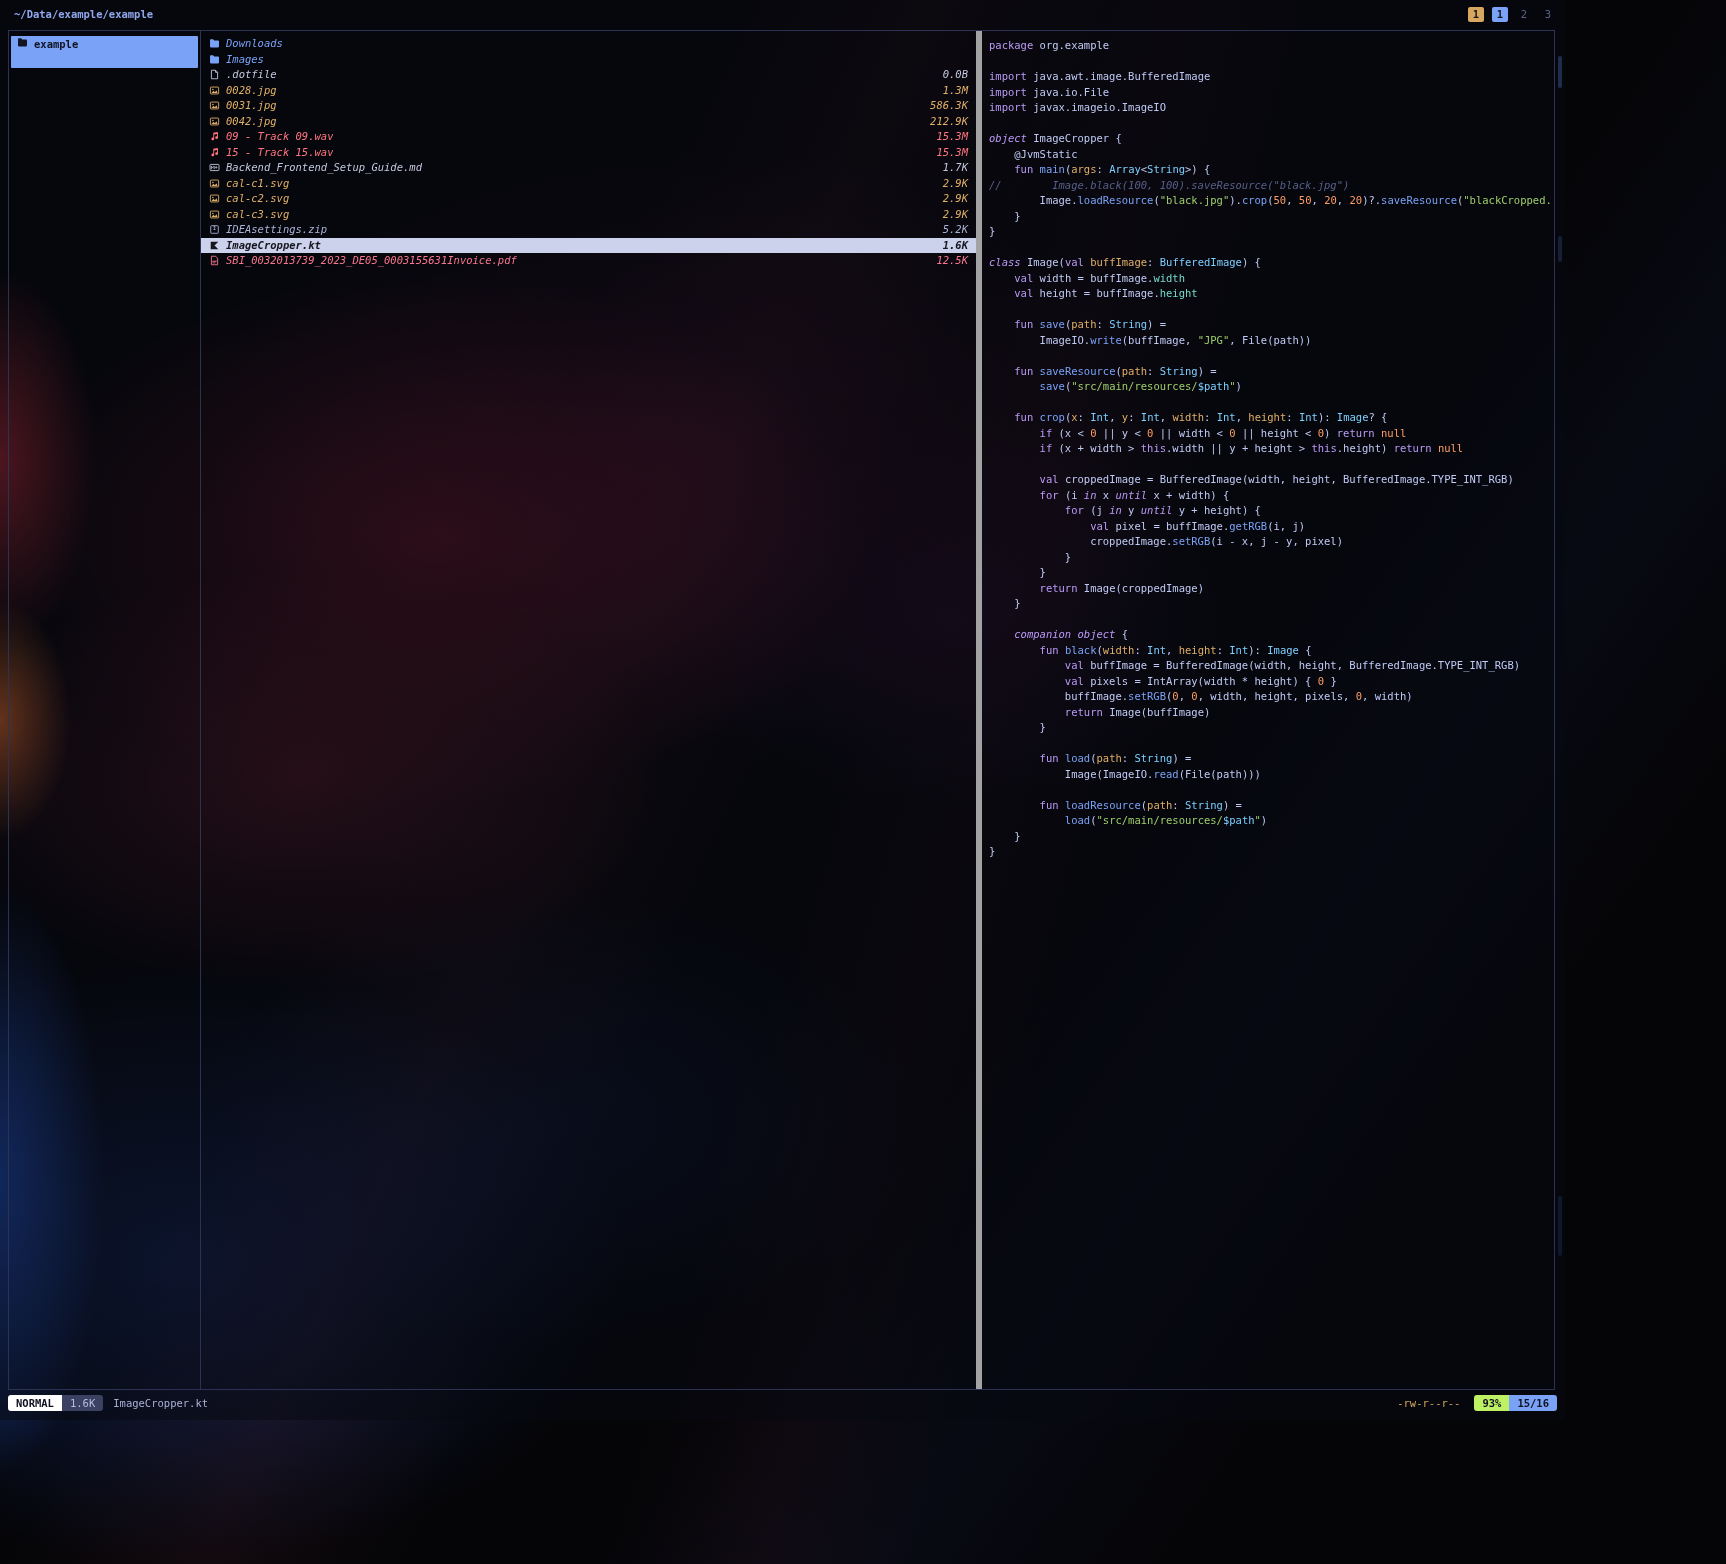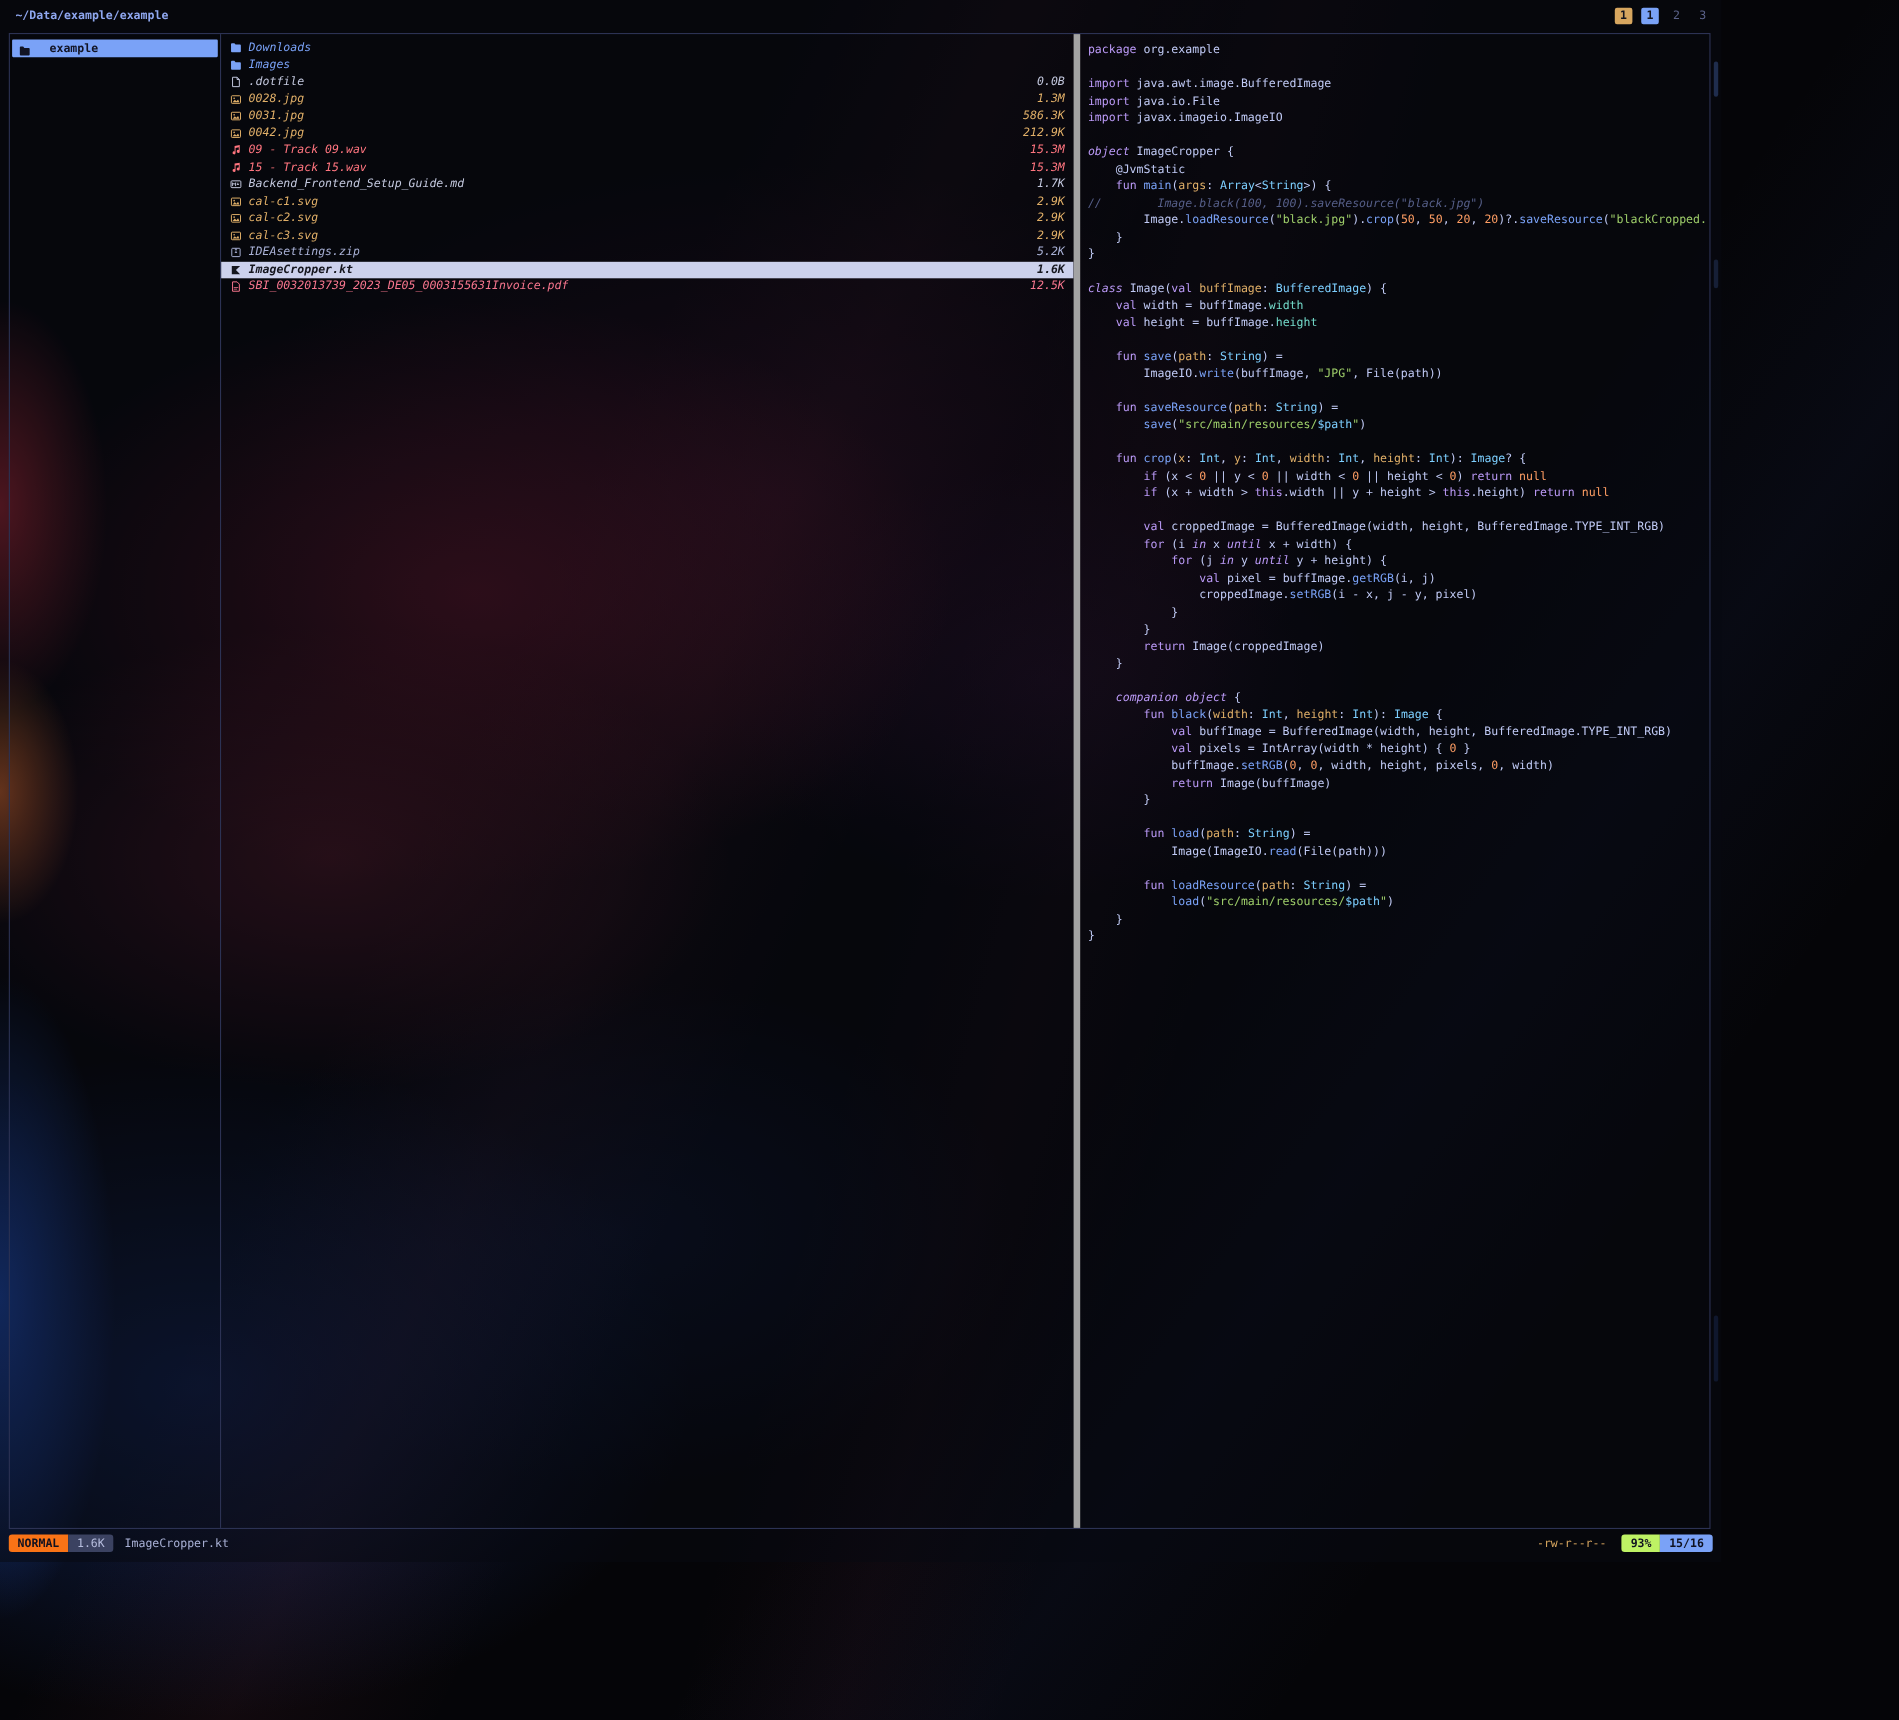--- a/index.html
+++ b/index.html
@@ -58,21 +58,21 @@
   .panes{
     position:absolute;left:8px;top:30px;width:1547px;height:1360px;
     border:1px solid #2c3254;box-sizing:border-box;
     display:flex;
   }
   .pane{box-sizing:border-box;overflow:hidden;}
   .parent-pane{width:192px;border-right:1px solid #2c3254;padding:5px 2px 0 2px;}
   .files-pane{width:781px;border-right:6px solid #a3a3a3;padding:5px 0 0 0;font-style:italic;}
   .preview-pane{flex:1;padding:7px 0 0 7px;}
   
-  .prow{display:flex;align-items:flex-end;gap:16px;height:16px;line-height:16px;padding:0 6px;}
+  .prow{display:flex;align-items:flex-start;gap:5px;height:32px;line-height:16px;padding:0 6px;}
   .prow.selected{background:#7aa2f7;color:#121424;font-weight:bold;border-radius:1px;}
   
   .frow{display:flex;align-items:center;gap:5px;height:15.5px;line-height:15.5px;padding:0 8px;}
   .frow .ficon{width:12px;height:12px;flex:0 0 12px;display:inline-flex;align-items:center;}
   .frow .ficon svg{width:11px;height:11px;}
   .prow .ficon{width:12px;height:12px;flex:0 0 12px;display:inline-flex;align-items:center;}
   .prow .ficon svg{width:11px;height:11px;}
   .frow .fname{white-space:nowrap;overflow:hidden;}
   .frow .fsize{margin-left:auto;white-space:nowrap;}
   .frow.dir{color:#7aa2f7;}
@@ -96,21 +96,21 @@
   .tok-c{color:#565f89;font-style:italic;}
   .tok-p{color:#c0caf5;}
   .tok-pr{color:#73daca;}
   
   .statusbar{
     position:absolute;left:8px;top:1394px;width:1549px;height:18px;
     display:flex;align-items:center;justify-content:space-between;box-sizing:border-box;
   }
   .sb-left,.sb-right{display:flex;align-items:center;}
   .badge{display:inline-block;height:16px;line-height:16px;padding:0 8px;}
-  .badge.mode{background:#f97316;color:#0f1120;font-weight:bold;border-radius:3px 0 0 3px;}
+  .badge.mode{background:#ffffff;color:#0f1120;font-weight:bold;border-radius:3px 0 0 3px;}
   .badge.size{background:#3b4261;color:#b6bdde;border-radius:0 3px 3px 0;}
   .sb-filename{margin-left:10px;color:#a9b1d6;}
   .perms{color:#d7a65f;margin-right:14px;}
   .badge.pct{background:#bef264;color:#0f1120;font-weight:bold;border-radius:3px 0 0 3px;}
   .badge.pos{background:#7aa2f7;color:#0f1120;font-weight:bold;border-radius:0 3px 3px 0;}
 </style>
 </head>
 <body>
 
 <div class="wallpaper"></div>

